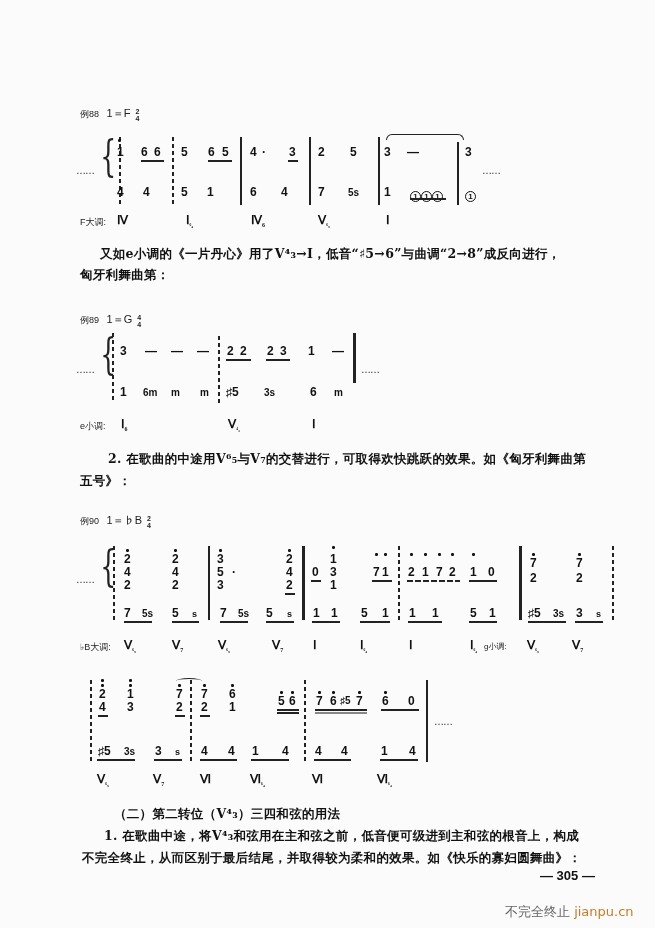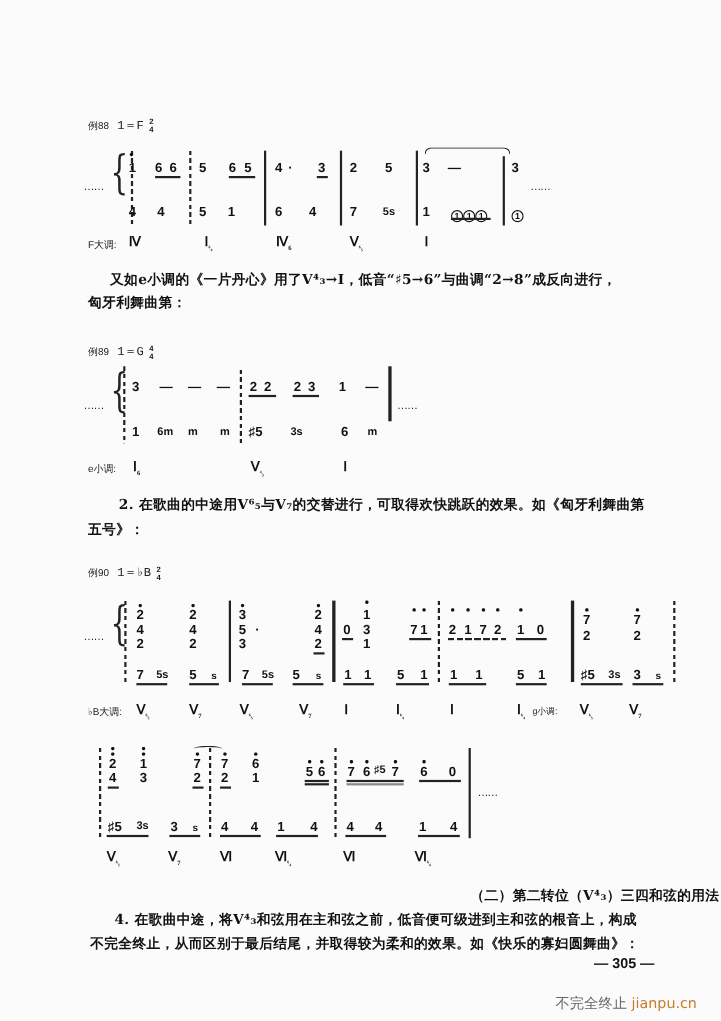--- a/index.html
+++ b/index.html
@@ -1,20 +1,20 @@
 <!DOCTYPE html>
 <html><head>
 <meta charset="utf-8">
 <style>
   * { box-sizing: border-box; margin: 0; padding: 0; }
   html, body { width: 655px; height: 928px; background: #fbfbfb; overflow: hidden; }
   body { position: relative; font-family: "DejaVu Serif", "Liberation Serif", serif; color: #111; }
   .abs { position: absolute; }
   .label-ex { font-size: 9px; font-family: "Liberation Sans", sans-serif; color: #222; }
-  .key { font-size: 11px; font-family: Liberation Mono, monospace; }
+  .key { font-size: 11px; font-family: Liberation Sans, sans-serif; }
   .tsig { display: inline-block; font-size: 7px; line-height: 7px; text-align: center; vertical-align: middle; font-family: "Liberation Sans", sans-serif; font-weight: bold; }
   .n { position: absolute; font-family: "Liberation Sans", sans-serif; font-size: 12px; font-weight: bold; line-height: 12px; color: #111; }
   .ul { position: absolute; height: 1.5px; background: #222; }
   .bar { position: absolute; width: 1.5px; background: #222; }
   .bar.thick { width: 2.5px; }
   .bar.dash { background: repeating-linear-gradient(#222 0 4px, transparent 4px 7px); }
   .brace { position: absolute; font-size: 42px; font-family: "DejaVu Serif", serif; color: #222; line-height: 1; transform: scaleX(0.6); }
   .dots { position: absolute; font-size: 10px; letter-spacing: -1px; color: #222; font-family: "Liberation Sans", sans-serif; }
   .dot-above { position: absolute; width: 2.5px; height: 2.5px; border-radius: 50%; background: #111; }
   .chord { position: absolute; font-family: "Liberation Serif", serif; font-size: 12px; font-weight: bold; color: #111; }
@@ -323,21 +323,21 @@
 
 <div>
   <span class="chord" style="left:97px;top:772px;">Ⅴ<sub>⁶₅</sub></span>
   <span class="chord" style="left:153px;top:772px;">Ⅴ<sub>7</sub></span>
   <span class="chord" style="left:200px;top:772px;">Ⅵ</span>
   <span class="chord" style="left:250px;top:772px;">Ⅵ<sub>⁶₄</sub></span>
   <span class="chord" style="left:312px;top:772px;">Ⅵ</span>
   <span class="chord" style="left:377px;top:772px;">Ⅵ<sub>⁶₄</sub></span>
 </div>
 
-<div class="para" style="top:803px;left:114px;text-align:right;">（二）第二转位（Ⅴ⁴₃）三四和弦的用法</div>
-<div class="para" style="top:825px;left:104px;width:530px;">4. 在歌曲中途，将Ⅴ⁴₃和弦用在主和弦之前，低音便可级进到主和弦的根音上，构成</div>
+<div class="para" style="top:803px;left:114px;">（二）第二转位（Ⅴ⁴₃）三四和弦的用法</div>
+<div class="para" style="top:825px;left:104px;width:530px;">1. 在歌曲中途，将Ⅴ⁴₃和弦用在主和弦之前，低音便可级进到主和弦的根音上，构成</div>
 <div class="para" style="top:847px;left:82px;width:540px;">不完全终止，从而区别于最后结尾，并取得较为柔和的效果。如《快乐的寡妇圆舞曲》：</div>
 
 <div class="pagenum" style="left:540px;top:868px;">— 305 —</div>
 <div class="wm" style="left:505px;top:903px;">
   <span>不完全终止</span>
   <span class="en">jianpu.cn</span>
 </div>
 
 </body></html>

